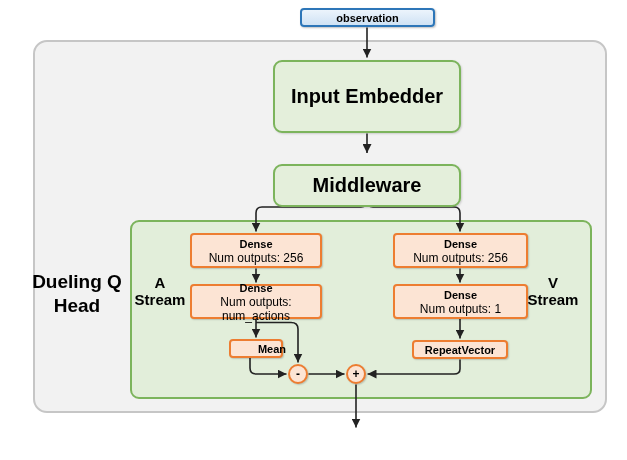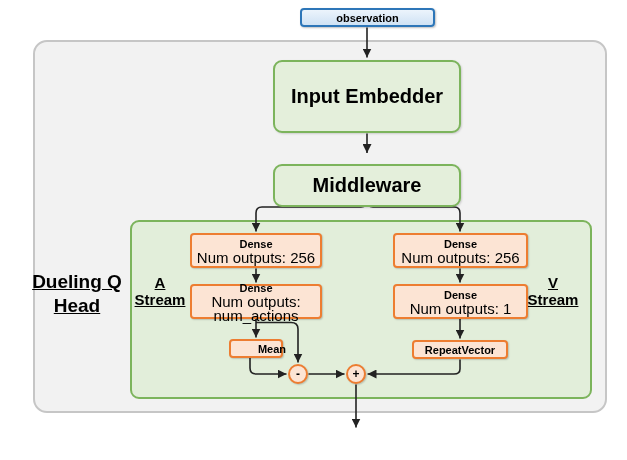--- a/index.html
+++ b/index.html
@@ -35,35 +35,35 @@
   }
   .ie{left:273px;top:60px;width:188px;height:73px;}
   .mw{left:273px;top:164px;width:188px;height:43px;}
   
   .orange{
     border:2px solid #ed7d31;border-radius:4px;background:#fce4d4;
     box-shadow:1px 1px 1.5px rgba(0,0,0,0.18);
   }
   .dense{flex-direction:column;justify-content:center;line-height:14px;}
   .dense .t{font-weight:bold;font-size:11px;}
-  .dense .s{font-size:15px;}
+  .dense .s{font-size:12px;}
   .da1{left:190px;top:233px;width:132px;height:35px;}
   .da2{left:190px;top:284px;width:132px;height:35px;}
   .dv1{left:393px;top:233px;width:135px;height:35px;}
   .dv2{left:393px;top:284px;width:135px;height:35px;}
   .mean{left:229px;top:339px;width:54px;height:19px;font-weight:bold;font-size:11px;padding-left:32px;}
   .rv{left:412px;top:340px;width:96px;height:19px;font-weight:bold;font-size:11px;}
   .op{
     border-radius:50%;width:20px;height:20px;font-weight:bold;font-size:12px;
     line-height:20px;padding:0;
   }
   .minus{left:288px;top:364px;}
   .plus{left:346px;top:364px;}
   
-  .lbl{position:absolute;text-align:center;font-weight:bold;text-decoration:underline;}
+  .lbl{position:absolute;text-align:center;font-weight:bold;}
   .dueling{left:22px;top:270px;width:110px;font-size:19px;line-height:24px;}
   .stream{font-size:15px;line-height:17px;width:56px;}
   .astream{left:132px;top:274px;}
   .vstream{left:525px;top:274px;}
 </style>
 </head>
 <body>
 
 <div class="canvas">
 

